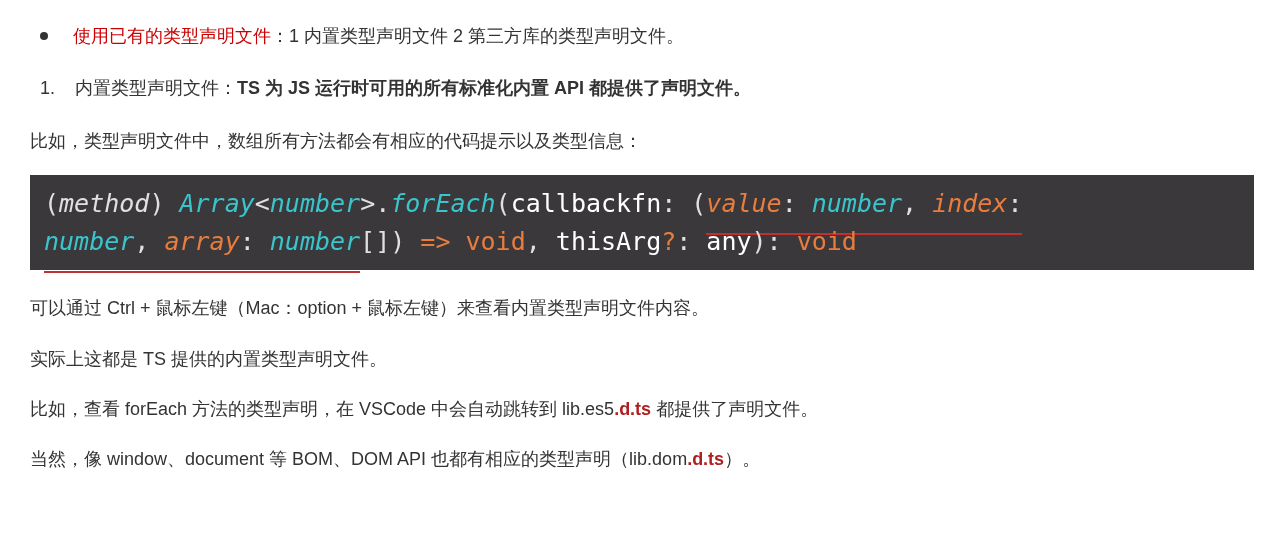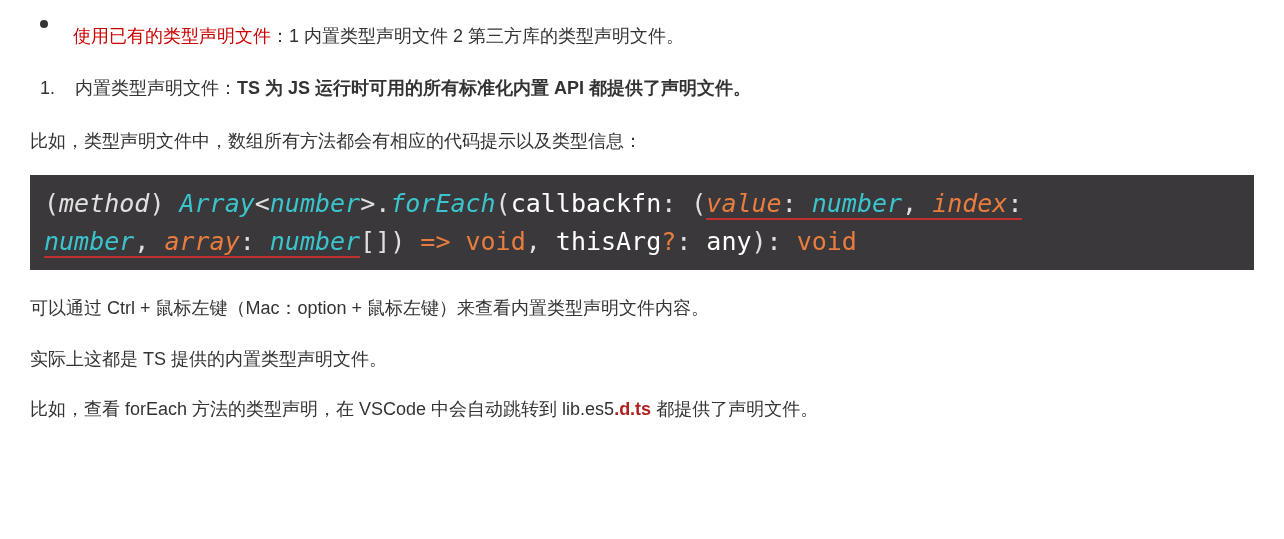--- a/index.html
+++ b/index.html
@@ -11,20 +11,21 @@
       font-family: "Microsoft YaHei", "PingFang SC", sans-serif;
       background: #fff;
       padding: 20px 30px;
       font-size: 18px;
       line-height: 1.8;
       color: #333;
       width: 1284px;
     }
     .bullet-line {
       display: flex;
+      align-items: center;
       margin-bottom: 20px;
     }
     .bullet-dot {
       width: 8px;
       height: 8px;
       background: #333;
       border-radius: 50%;
       margin-right: 25px;
       margin-left: 10px;
       flex-shrink: 0;
@@ -64,21 +65,21 @@
     .c-class { color: #3ac5cc; }
     .c-op { color: #e0e0e0; font-style: normal; }
     .c-func { color: #3ac5cc; }
     .c-param { color: #e87d3e; font-style: italic; }
     .c-type { color: #3ac5cc; font-style: italic; }
     .c-arrow { color: #e87d3e; font-style: normal; }
     .c-void { color: #e87d3e; font-style: normal; }
     .c-opt { color: #e87d3e; font-style: normal; }
     .underline-red {
       border-bottom: 2px solid #c03030;
-      padding-bottom: 0;
+      padding-bottom: 15px;
     }
     .watermark {
       position: absolute;
       right: 30px;
       bottom: -5px;
       color: #ccc;
       font-size: 16px;
       font-style: italic;
     }
     .wrapper {
@@ -111,15 +112,18 @@
 
 <div class="code-block">
   <span class="c-paren">(</span><span class="c-method">method</span><span class="c-paren">) </span><span class="c-class">Array</span><span class="c-op">&lt;</span><span class="c-class">number</span><span class="c-op">&gt;</span><span class="c-op">.</span><span class="c-func">forEach</span><span class="c-paren">(</span><span class="c-white">callbackfn</span><span class="c-op">:</span><span class="c-paren"> (</span><span class="underline-red"><span class="c-param">value</span><span class="c-op">: </span><span class="c-type">number</span><span class="c-op">, </span><span class="c-param">index</span><span class="c-op">: </span></span><br><span class="underline-red"><span class="c-type">number</span><span class="c-op">, </span><span class="c-param">array</span><span class="c-op">: </span><span class="c-type">number</span></span><span class="c-op">[]</span><span class="c-paren">) </span><span class="c-arrow">=&gt;</span><span class="c-op"> </span><span class="c-void">void</span><span class="c-op">, </span><span class="c-white">thisArg</span><span class="c-opt">?</span><span class="c-op">:</span><span class="c-white"> any</span><span class="c-paren">):</span><span class="c-op"> </span><span class="c-void">void</span>
 </div>
 
 <div class="para">可以通过 Ctrl + 鼠标左键（Mac：option + 鼠标左键）来查看内置类型声明文件内容。</div>
 <div class="para">实际上这都是 TS 提供的内置类型声明文件。</div>
 <div class="para">
   <span>比如，查看 forEach 方法的类型声明，在 VSCode 中会自动跳转到 lib.es5</span><span class="dark-red">.d.ts</span><span> 都提供了声明文件。</span>
 </div>
+<div class="para">
+  <span>当然，像 window、document 等 BOM、DOM API 也都有相应的类型声明（lib.dom</span><span class="dark-red">.d.ts</span><span>）。</span>
+</div>
 
 
 </div>
 
 </body></html>

